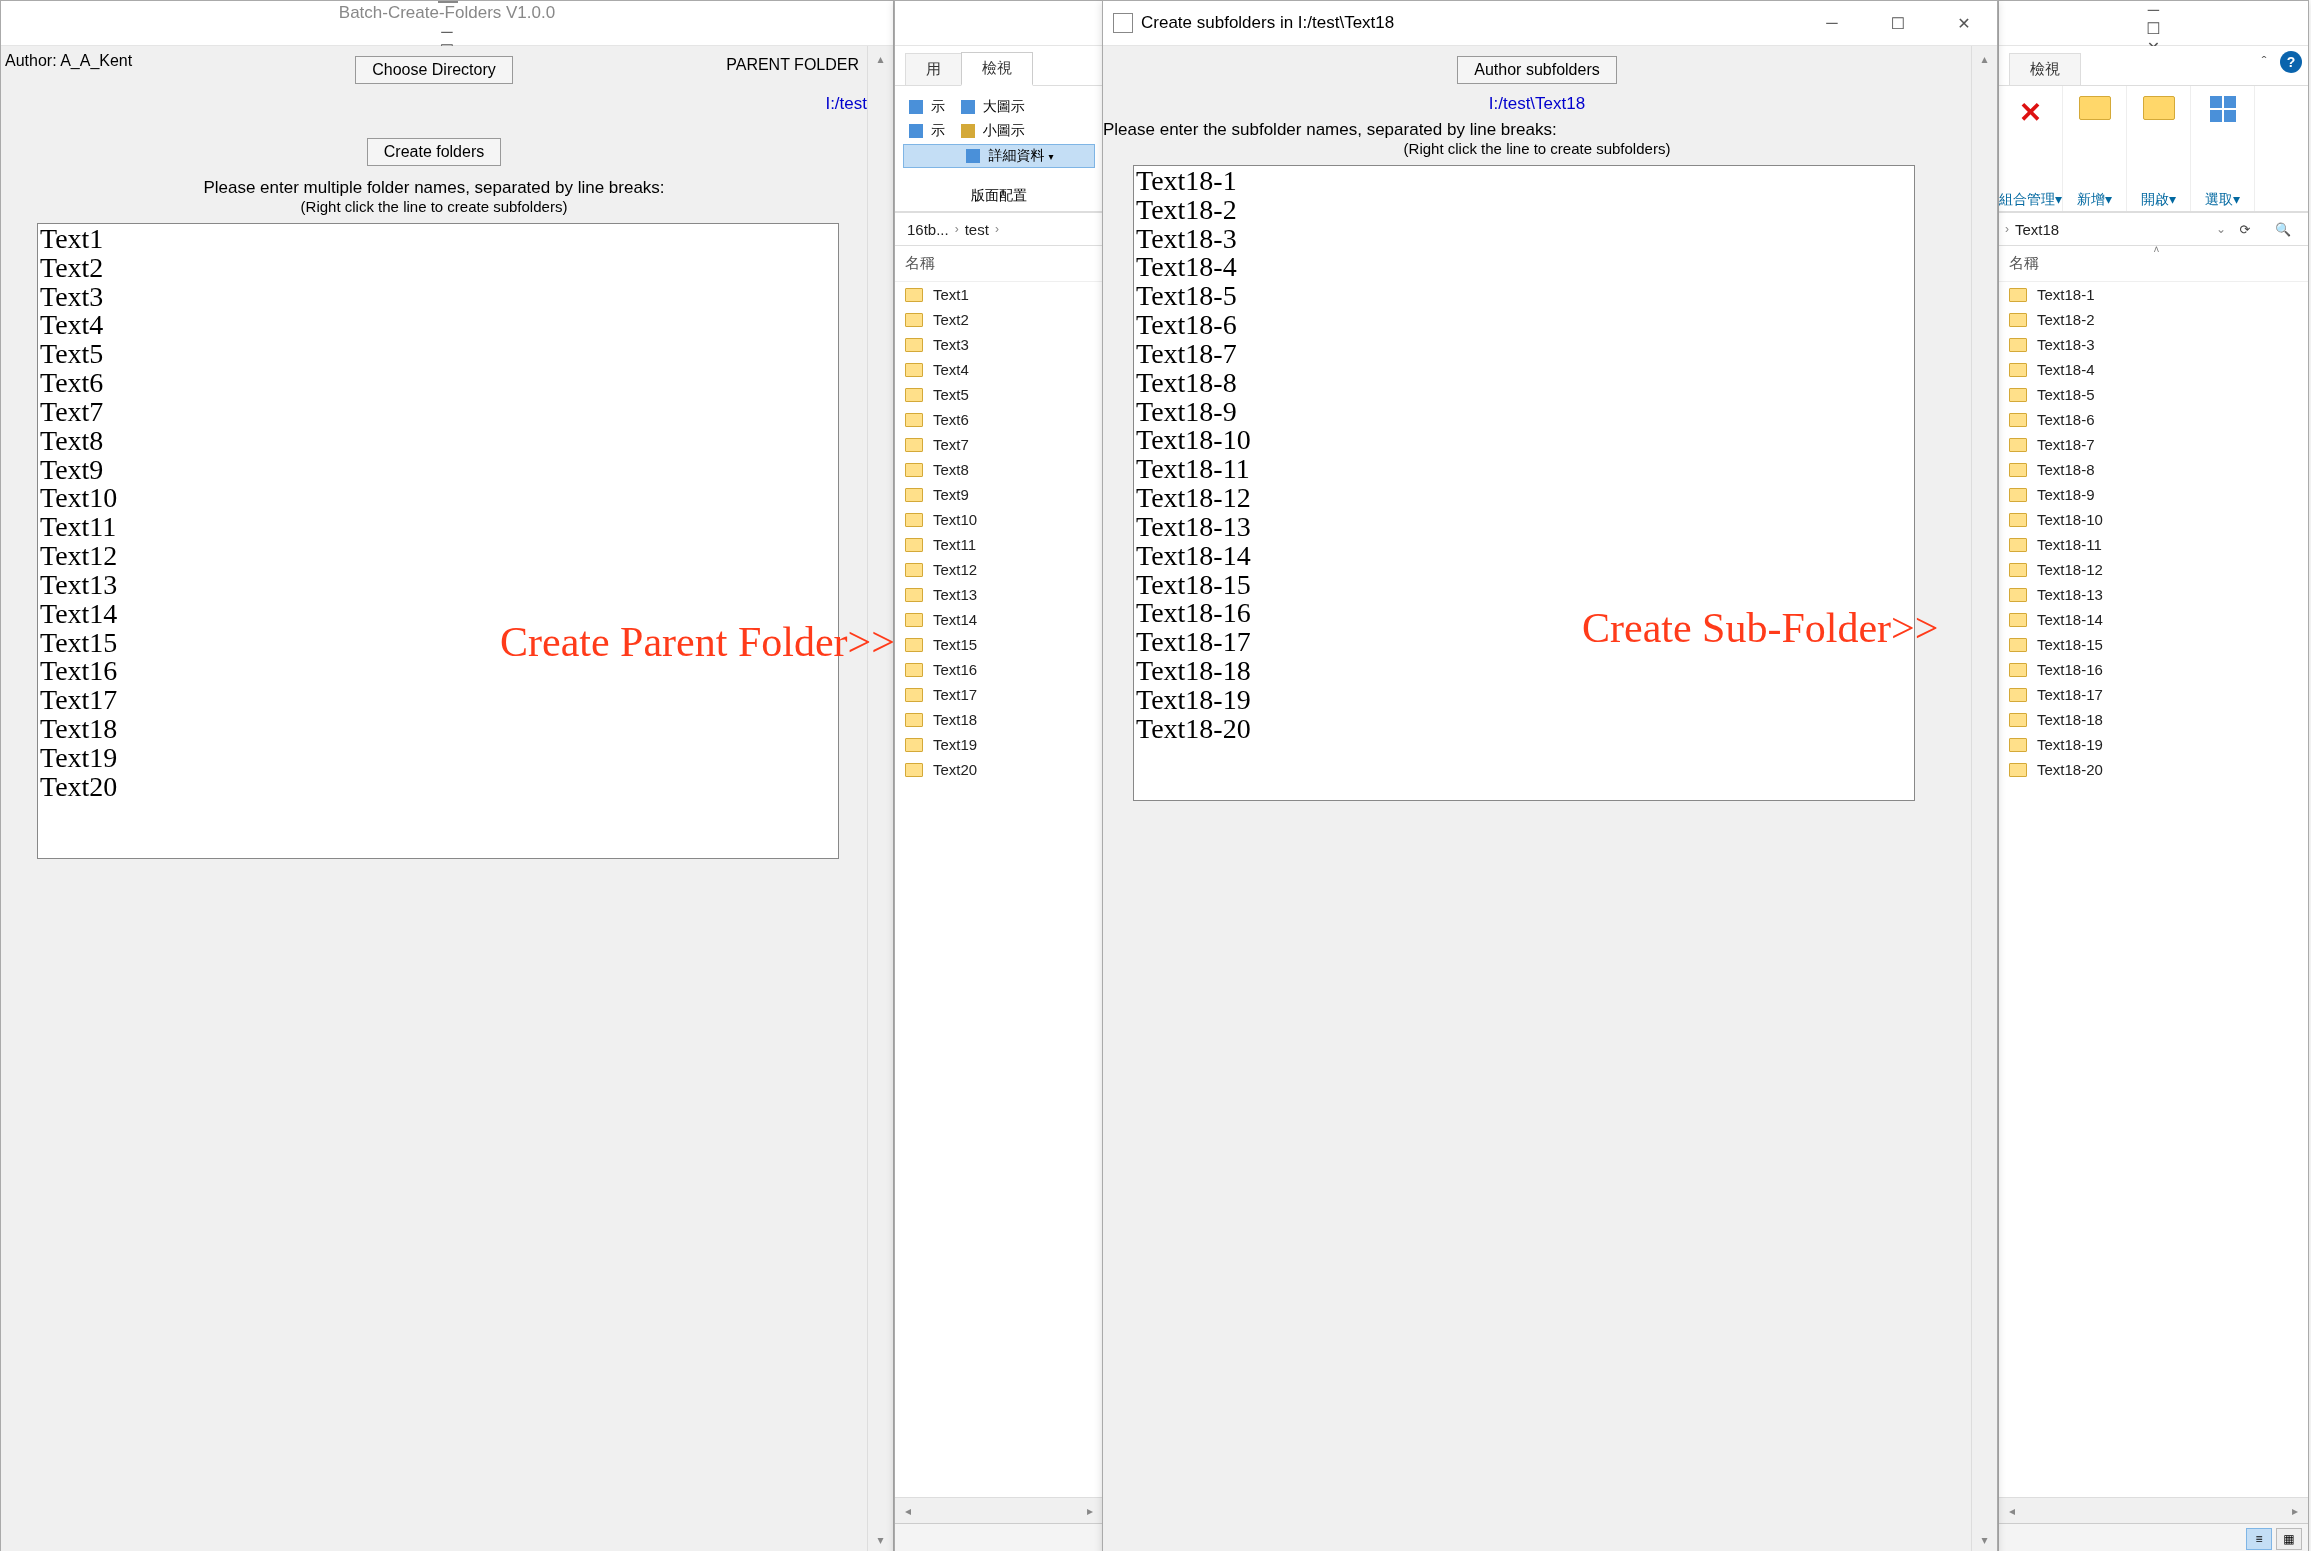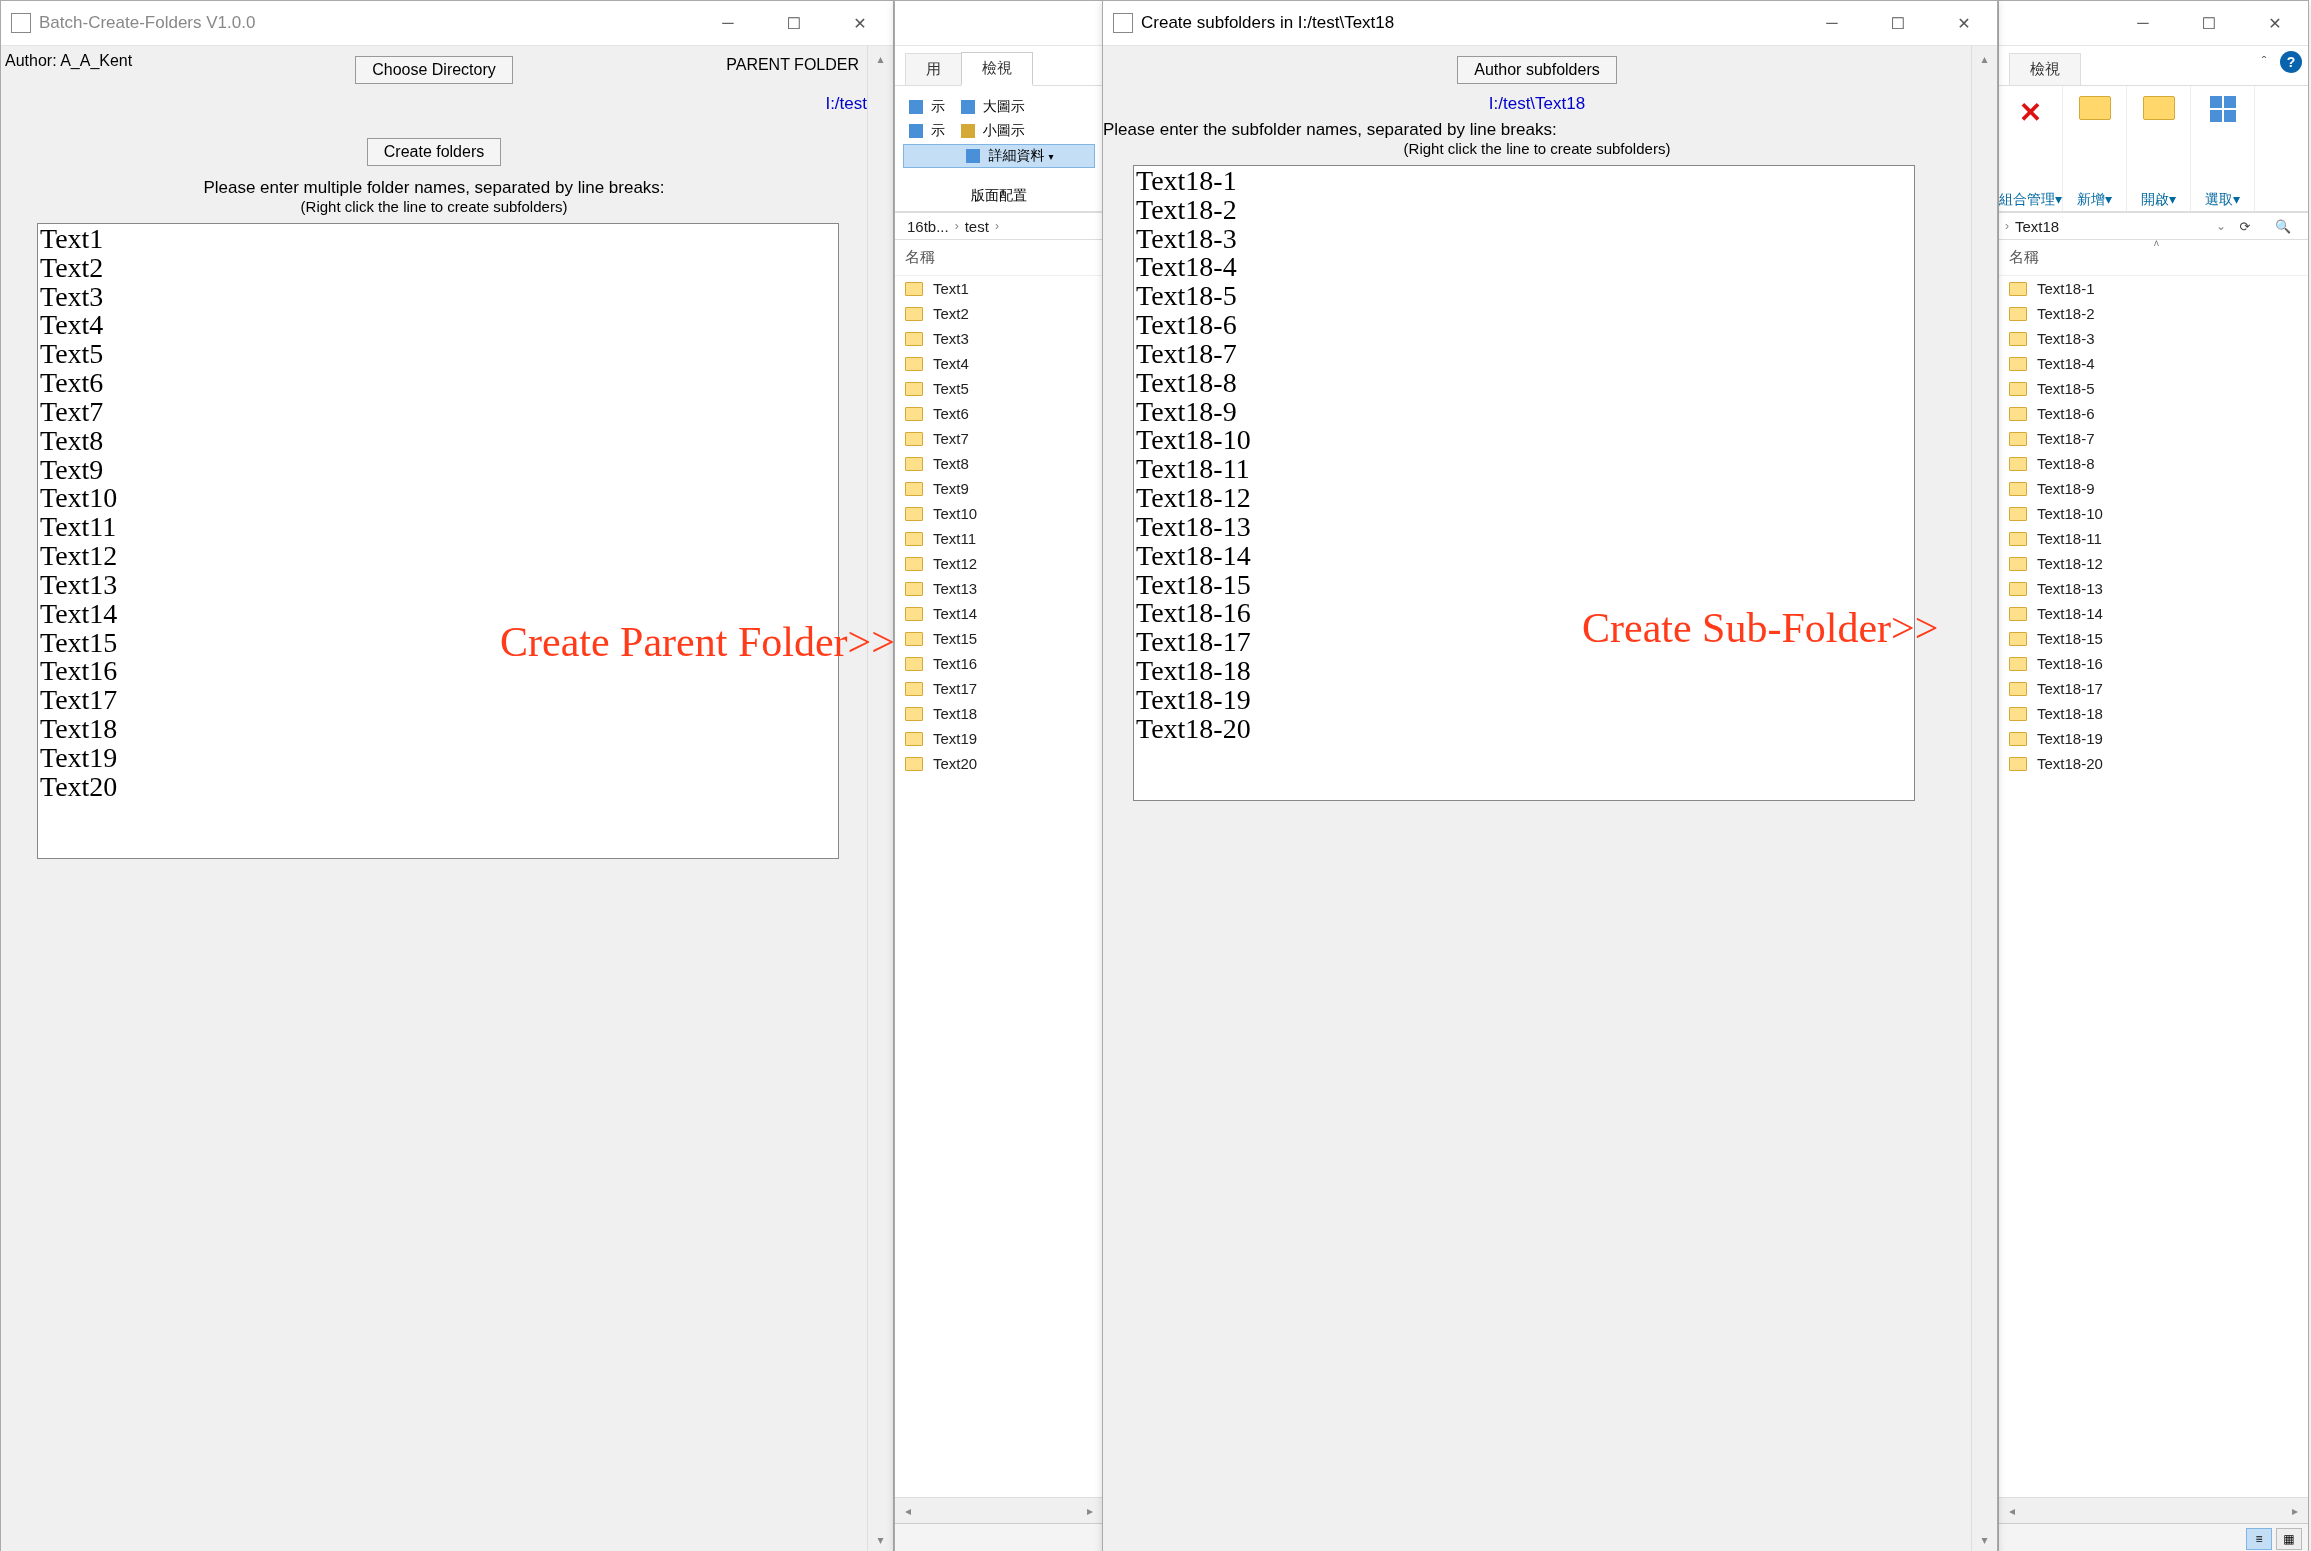--- a/index.html
+++ b/index.html
@@ -21,21 +21,21 @@
     display: flex;
     flex-direction: column;
   }
   .titlebar {
     height: 45px;
     background: #fff;
     display: flex;
     align-items: center;
     border-bottom: 1px solid #e5e5e5;
   }
-  .titlebar.inactive { color: #888; }
+  .titlebar.inactive { color: #888; flex-direction: column; }
   .titlebar .app-icon {
     width: 20px; height: 20px;
     margin: 0 8px 0 10px;
     background: #fff;
     border: 1px solid #888;
     display: inline-block;
   }
   .titlebar .title-text { flex: 1; font-size: 17px; }
   .winbtn {
     width: 66px; height: 45px;
@@ -135,21 +135,21 @@
   .icon-open { width:32px;height:24px;background:#ffd76a;border:1px solid #d4a938;border-radius:2px;}
   .icon-grid { display:inline-grid;grid-template-columns:repeat(2,12px);grid-template-rows:repeat(2,12px);gap:2px;}
   .icon-grid span { background:#4a90d9;}
 
   .icon-row { display:flex; align-items:center; gap:4px; font-size:14px; padding:2px 6px;}
   .micon { width:14px;height:14px;background:#4a90d9;display:inline-block;margin-right:4px;}
   .micon.yellow { background:#d4a938;}
   .icon-row.sel { background:#c4def5; border:1px solid #7fb5e5;padding-left:28px;}
 
   .breadcrumb {
-    height: 28px; display: flex; align-items: center;
+    height: 34px; display: flex; align-items: center;
     border-top: 1px solid #ddd; border-bottom: 1px solid #ddd;
     background: #fff; padding: 0 6px;
   }
   .crumb { padding: 4px 6px; font-size: 15px; color: #222;}
   .chev { color: #888; font-size: 12px;}
   .bc-spacer { flex:1; }
   .bc-btn { width: 38px; height: 28px; display:flex;align-items:center;justify-content:center;color:#444;}
 
   .list-header {
     font-size: 15px; color: #555; padding: 8px 10px;

